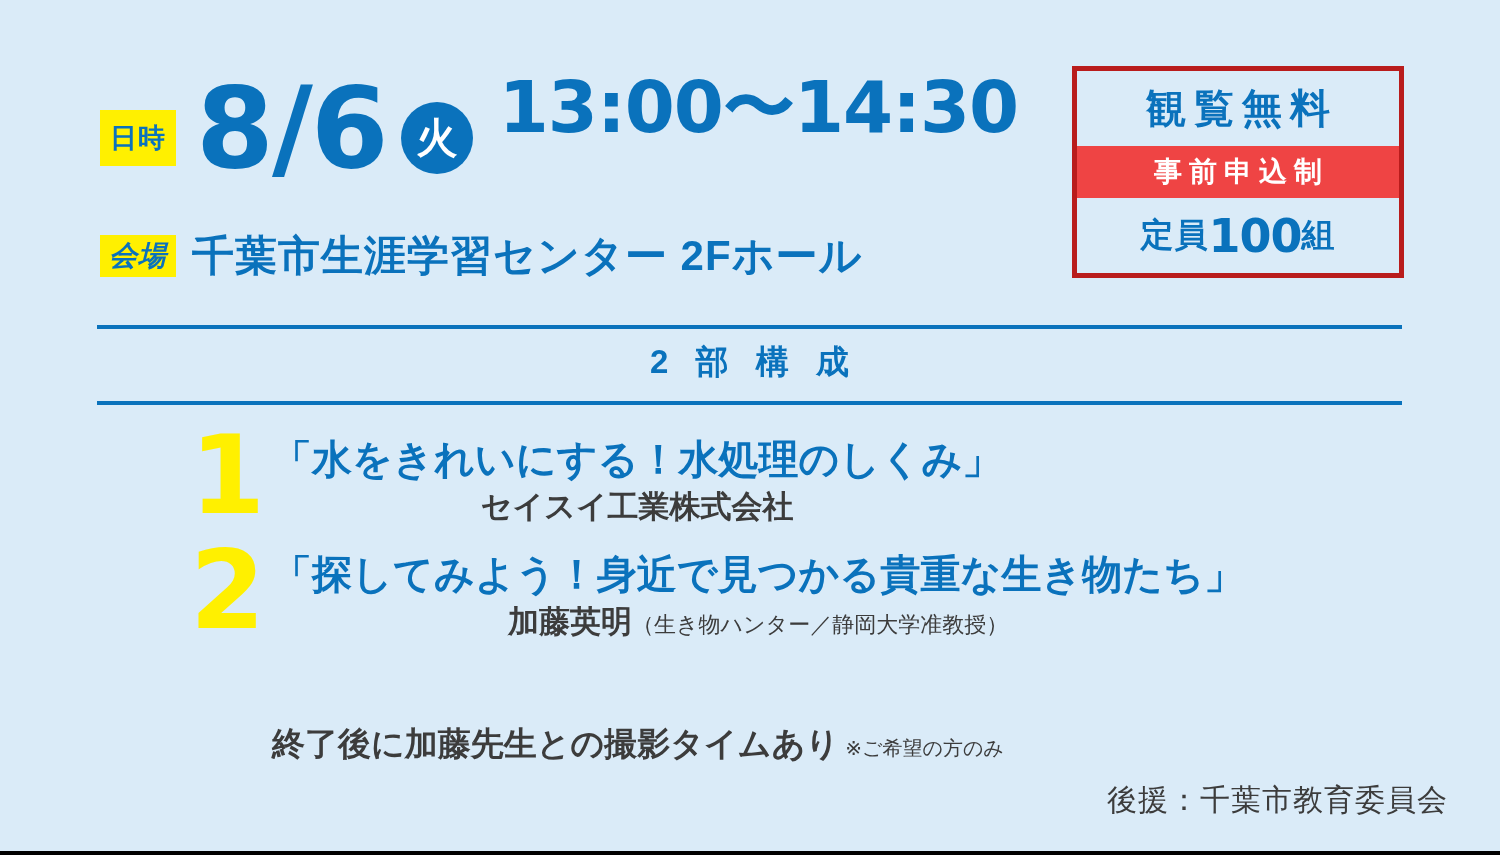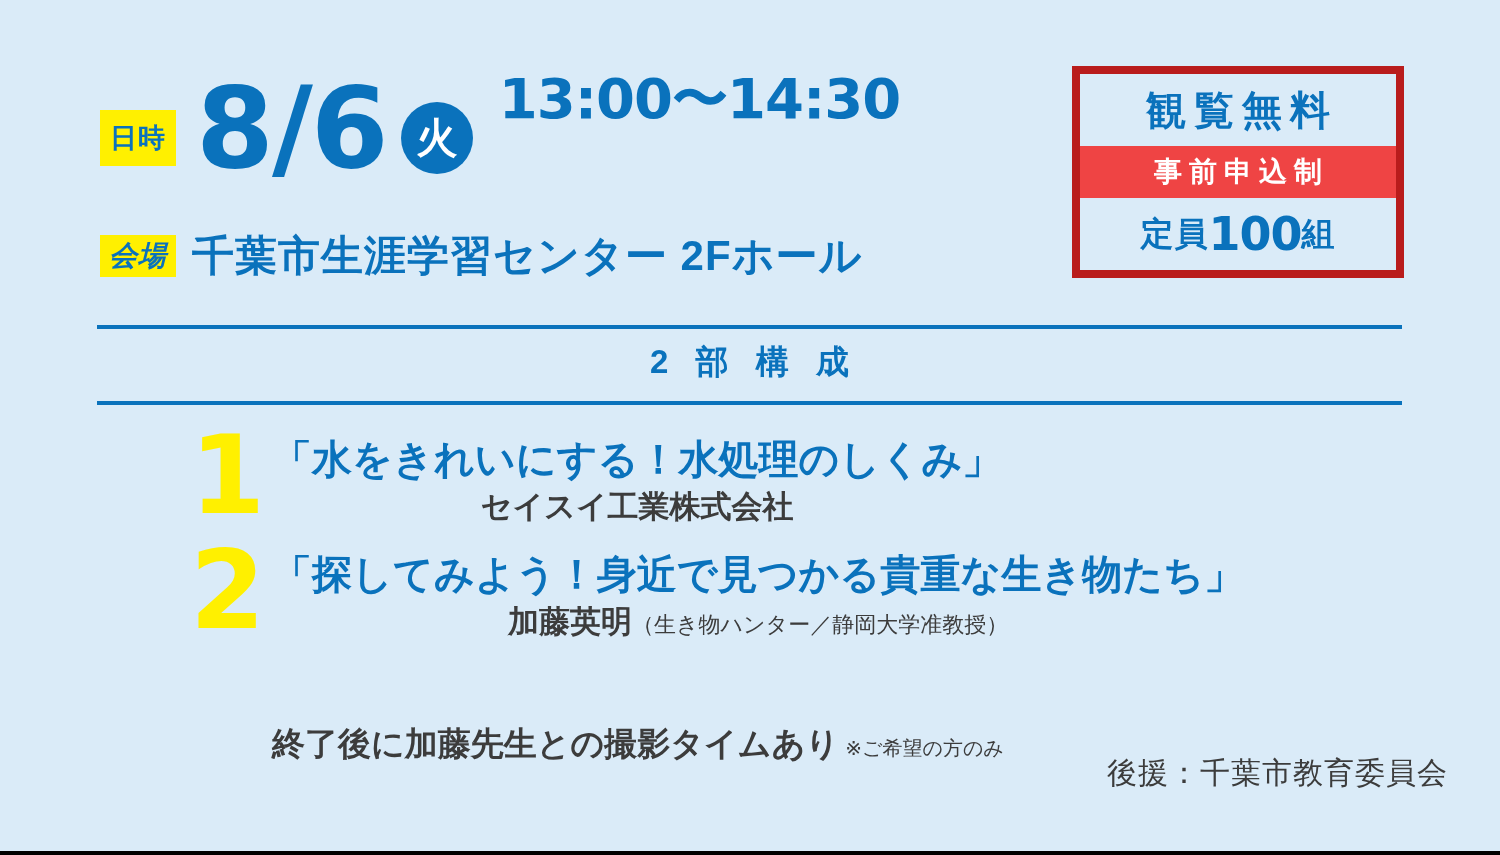--- a/index.html
+++ b/index.html
@@ -66,21 +66,21 @@
     margin-top:6px;
     color:#0a72bc;
   }
   .reception {
     font-size:31px;
     font-weight:700;
     letter-spacing:0px;
     line-height:1.1;
   }
   .main-time {
-    font-size:56px;
+    font-size:72px;
     font-weight:800;
     line-height:1.05;
     letter-spacing:-1px;
     font-family:"DejaVu Sans",sans-serif;
     margin-top:2px;
     text-align:right;
   }
 
   
   .venue-row {
@@ -100,21 +100,21 @@
     font-weight:800;
     margin-left:16px;
     letter-spacing:1px;
   }
 
   
   .info-box {
     position:absolute;
     left:1072px; top:66px;
     width:332px; height:212px;
-    border:8px solid #b91c1c;
+    border:5px solid #b91c1c;
     display:flex;
     flex-direction:column;
   }
   .info-row {
     flex:1;
     display:flex;
     align-items:center;
     justify-content:center;
     color:#0a72bc;
     font-weight:800;
@@ -211,21 +211,21 @@
     font-weight:800;
     letter-spacing:0px;
   }
   .note .small {
     font-size:20px;
     font-weight:500;
     margin-left:6px;
   }
   .credit {
     position:absolute;
-    right:52px; top:753px;
+    right:52px; top:780px;
     color:#3c3c3c;
     font-size:30px;
     font-weight:500;
     letter-spacing:1px;
   }
 </style>
 </head>
 <body>
 
 <div class="date-row">

